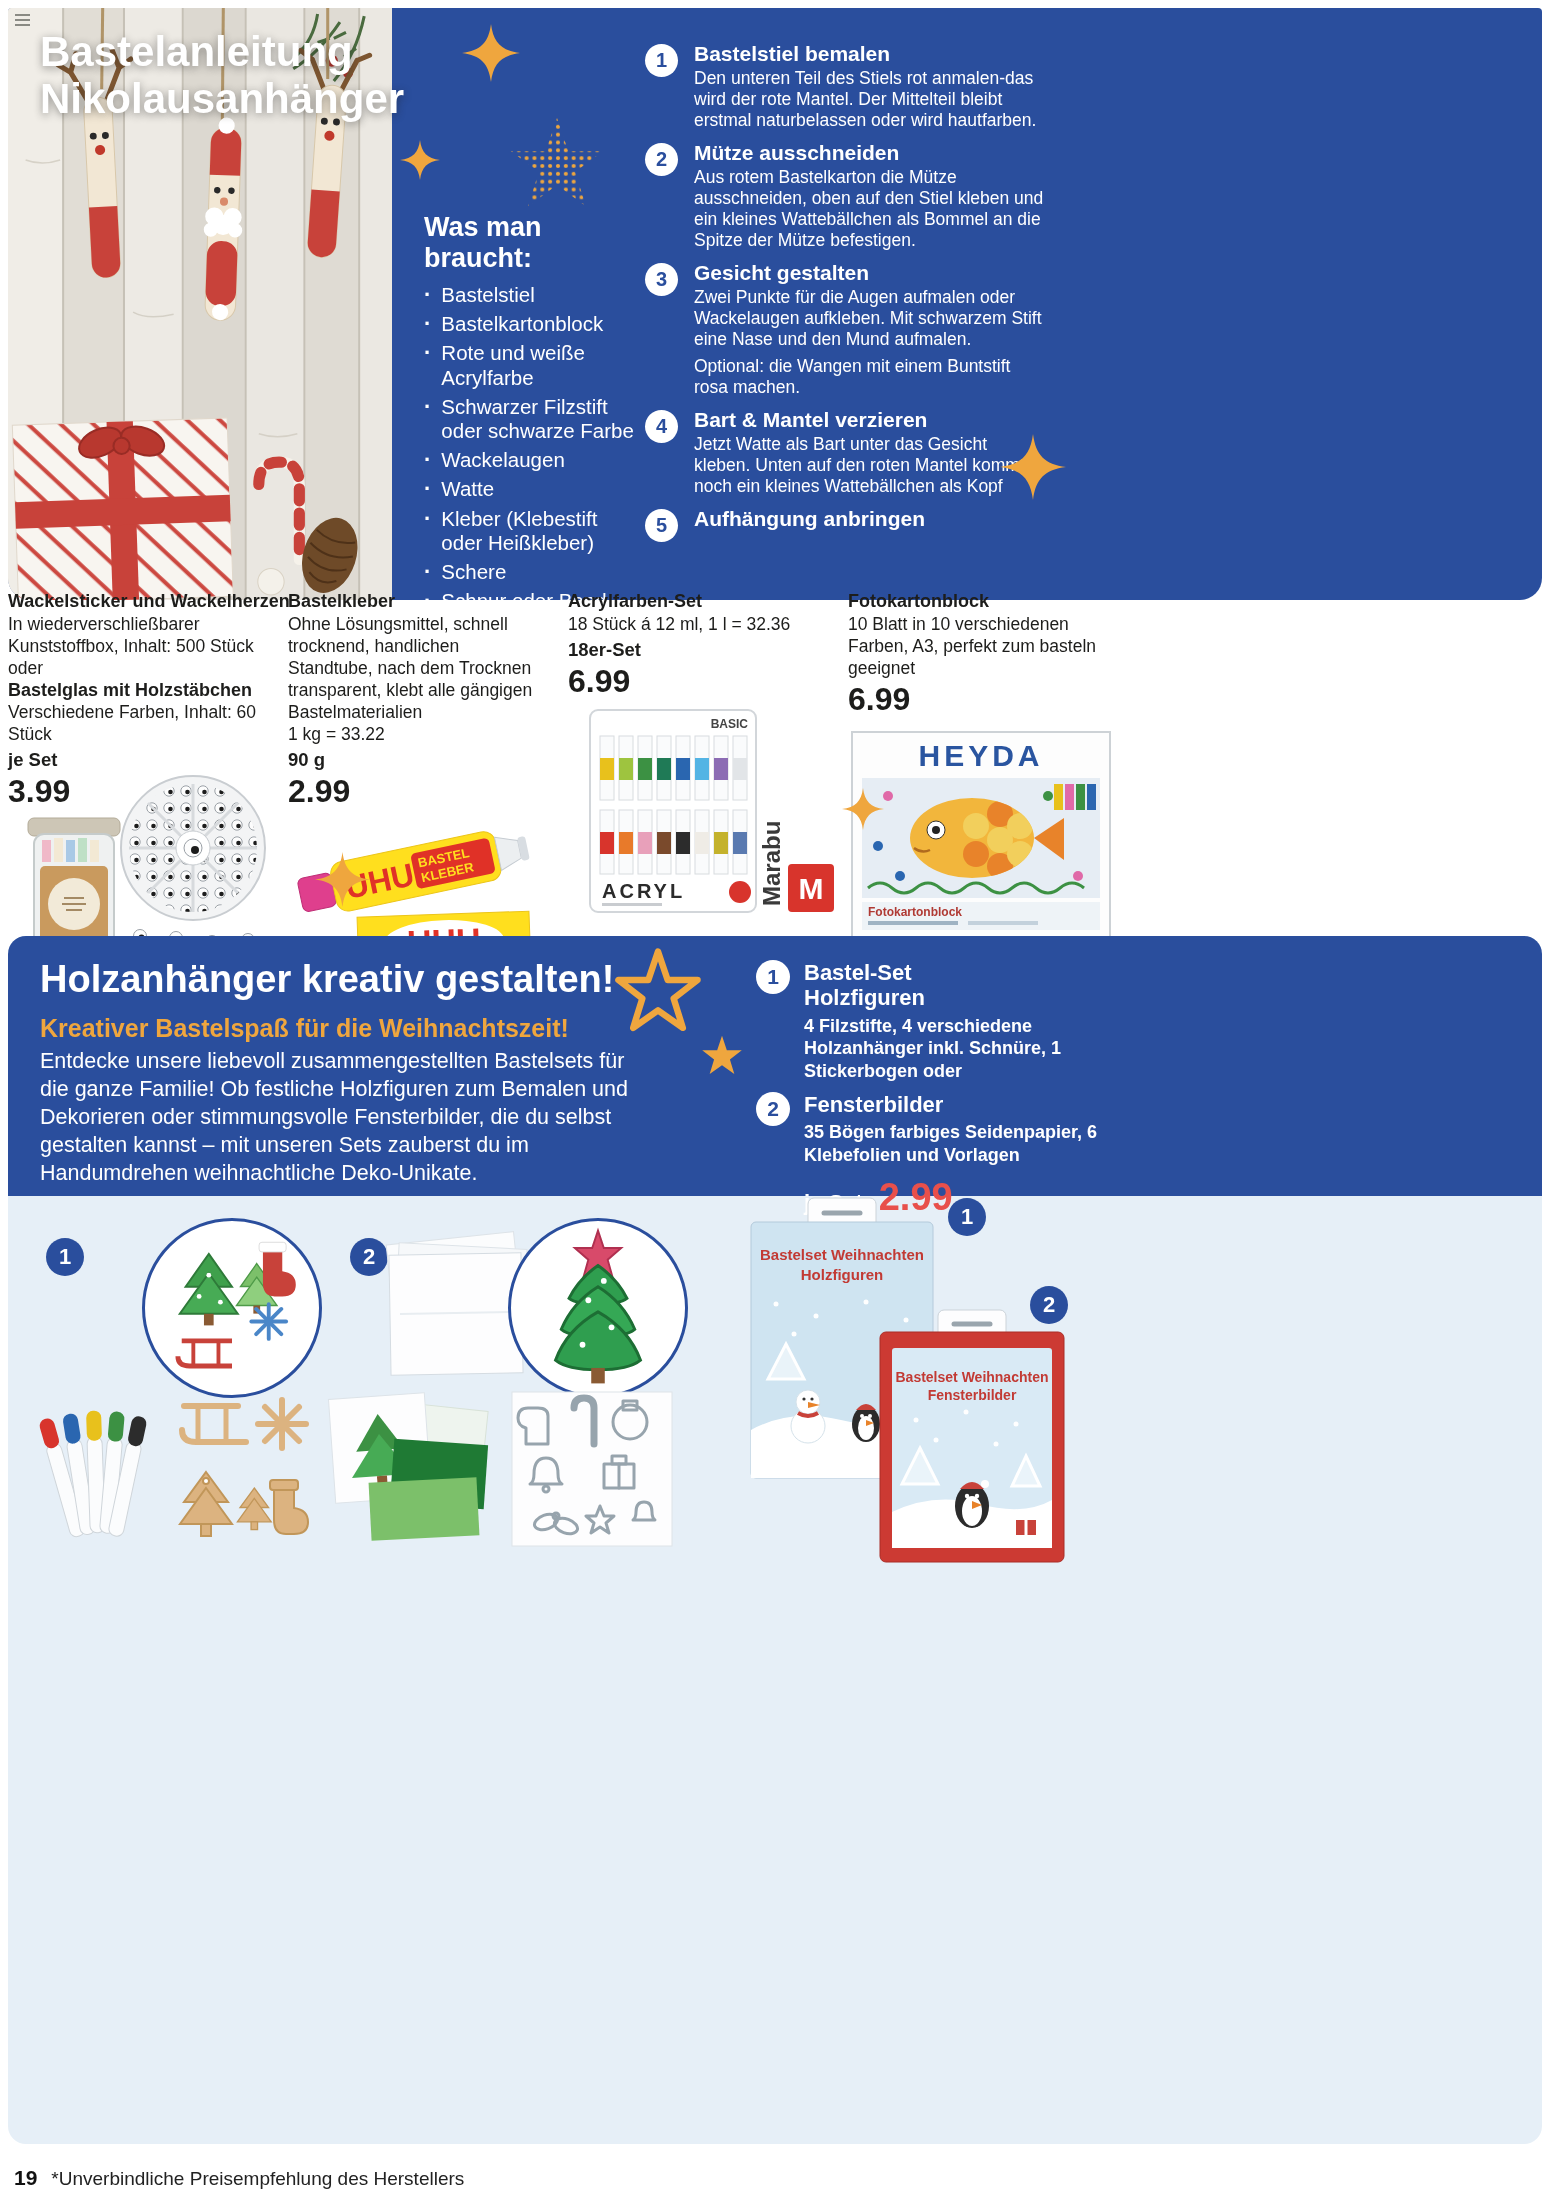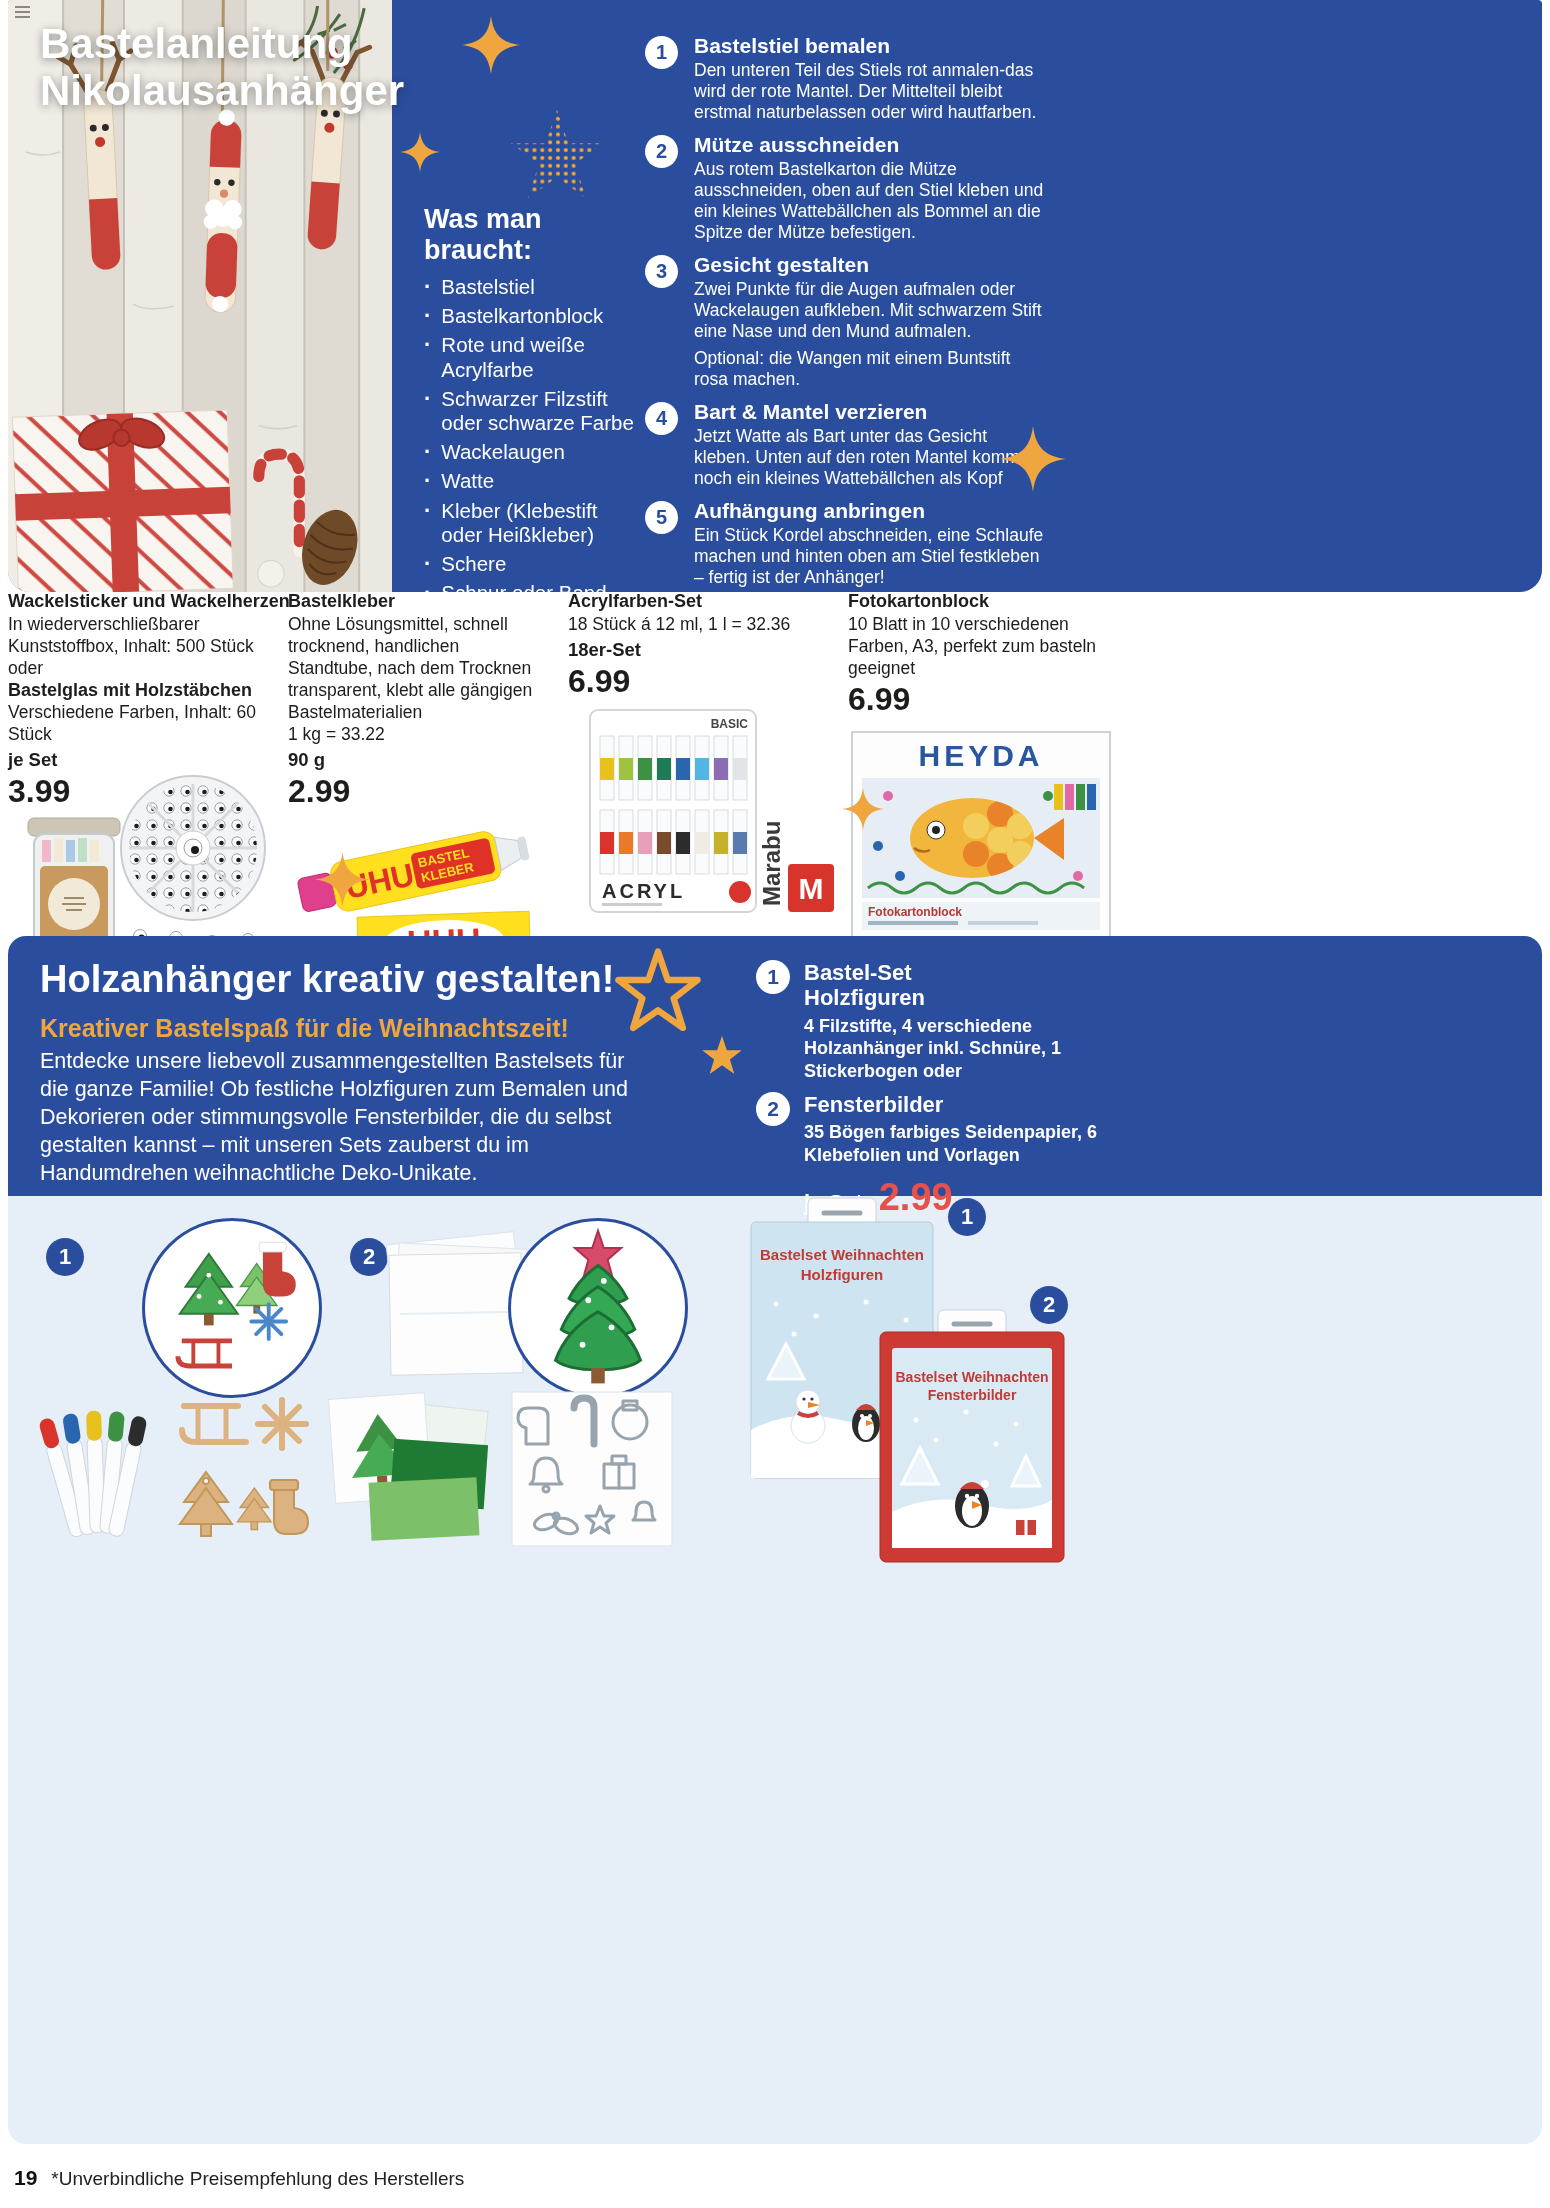--- a/index.html
+++ b/index.html
@@ -1,20 +1,20 @@
 <!DOCTYPE html>
 <html style="--blue: #2a4e9d; --light_blue: #e6eff7; --gold: #efa63e; --red: #e8504b; --text_dark: #1d1d1b; --price_dark: #1d1d1b;"><head>
 <meta charset="utf-8">
 <style>
   * { margin:0; padding:0; box-sizing:border-box; }
   body { font-family:"Liberation Sans", sans-serif; background:#fff; }
   .page { position:relative; width:1550px; height:2208px; background:#fff; overflow:hidden; }
 
   
-  .hero { position:absolute; left:8px; top:0; width:1534px; height:592px;
+  .hero { position:absolute; left:8px; top:8px; width:1534px; height:592px;
           background:var(--blue,#2a4e9d); border-radius:4px 4px 22px 22px; overflow:hidden; }
   .hero-photo { position:absolute; left:0; top:0; width:384px; height:592px; }
   .hero-photo svg { display:block; width:100%; height:100%; }
   .menu-icon { position:absolute; left:7px; top:6px; width:15px; z-index:6; cursor:pointer; }
   .menu-icon span { display:block; height:2px; background:#8a8a84; margin-bottom:3px; }
   .hero-title { position:absolute; left:32px; top:20px; z-index:3; color:#fff; font-size:42px;
                 font-weight:700; line-height:1.13; text-shadow:0 2px 8px rgba(30,30,30,.45); }
   .needs { position:absolute; left:416px; top:204px; width:220px; color:#fff; }
   .needs h2 { font-size:27px; font-weight:700; margin-bottom:9px; }
   .needs ul { list-style:none; }
@@ -272,21 +272,20 @@
         <div class="step-num">4</div>
         <div class="step-body">
           <h3>Bart &amp; Mantel verzieren</h3>
           <p>Jetzt Watte als Bart unter das Gesicht kleben. Unten auf den roten Mantel kommt noch ein kleines Wattebällchen als Kopf</p>
         </div>
       </div>
       <div class="step">
         <div class="step-num">5</div>
         <div class="step-body">
           <h3>Aufhängung anbringen</h3>
-          <p>Ein Stück Kordel abschneiden, eine Schlaufe machen und hinten oben am Stiel festkleben – fertig ist der Anhänger!</p>
         </div>
       </div>
     </div>
   </section>
 
   <section class="products">
 
     <div class="prod">
       <div class="p-title nowrap">Wackelsticker und Wackelherzen</div>
       <div class="p-desc">In wiederverschließbarer Kunststoffbox, Inhalt: 500 Stück oder</div>

